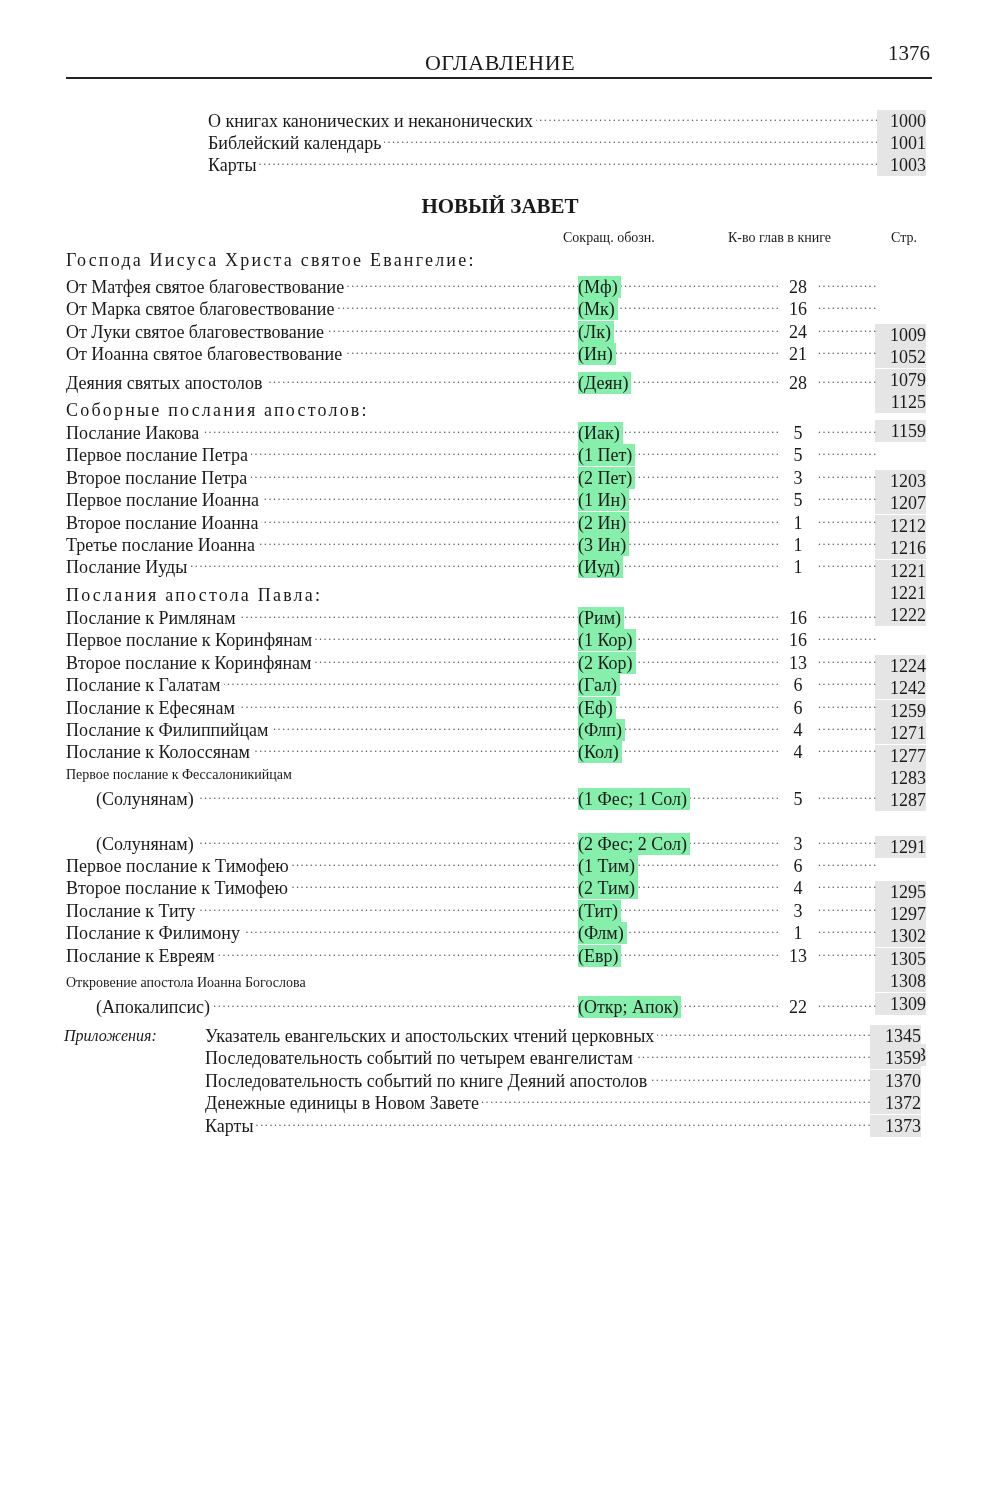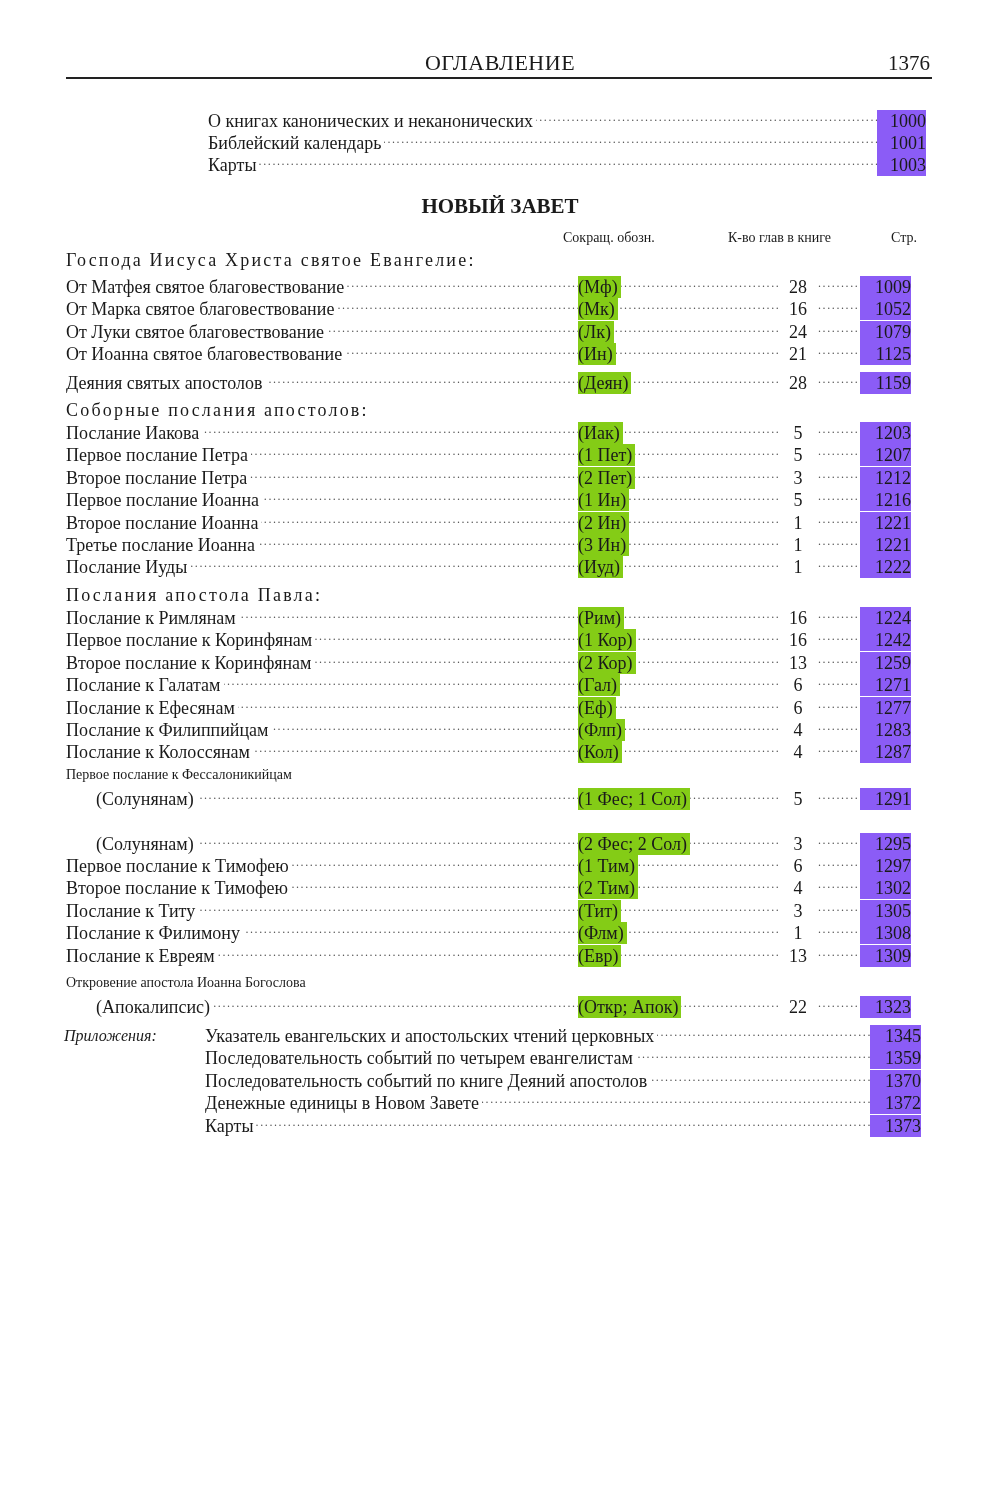--- a/index.html
+++ b/index.html
@@ -9,44 +9,44 @@
       color: #1a1a1a;
     }
     .page { position: absolute; left: 0; top: 0; width: 1000px; height: 1423px; }
 
     
     .run-title {
       position: absolute; left: 0; width: 1000px; top: 50px; text-align: center;
       font-size: 22px; letter-spacing: 0.5px; line-height: 26px;
     }
     .run-page {
-      position: absolute; right: 70px; top: 50px; font-size: 21px; line-height: 26px;
+      position: absolute; right: 70px; top: 40px; font-size: 21px; line-height: 26px;
     }
     .run-rule {
       position: absolute; left: 66px; right: 68px; top: 77px; height: 0;
       border-top: 2px solid #222;
     }
 
     
     .row {
       position: absolute; height: 22px; line-height: 22px; font-size: 18px;
       white-space: nowrap;
     }
     .dots {
       position: absolute; height: 22px; overflow: hidden;
       color: #555; font-size: 12px; letter-spacing: 1.6px;
     }
     .dots::before {
       content: "................................................................................................................................................................................................................................";
       position: absolute; bottom: 4px; left: 0;
     }
     .title-cell { position: absolute; left: 0; background: #fff; padding-right: 3px; }
-    .abbr-cell { position: absolute; background: #84cc16; padding-right: 3px; }
+    .abbr-cell { position: absolute; background: #86efac; padding-right: 3px; }
     .num-cell { position: absolute; text-align: center; background: #fff; }
-    .page-cell { position: absolute; text-align: right; background: #8b5cf6; padding-left: 3px; }
+    .page-cell { position: absolute; text-align: right; background: #e5e5e5; padding-left: 3px; }
 
     
     .top-row { left: 208px; width: 718px; }
     .top-row .dots { left: 0; right: 46px; }
     .top-row .page-cell { right: 0; width: 46px; }
 
     .section-title {
       position: absolute; left: 0; width: 1000px; top: 193px; text-align: center;
       font-size: 21px; font-weight: bold; line-height: 26px;
     }
@@ -57,21 +57,21 @@
       position: absolute; left: 66px; font-size: 18px; letter-spacing: 2.2px; line-height: 22px;
     }
 
     
     .book-row { left: 66px; width: 860px; }
     .book-row .dots1 { left: 0; width: 512px; }
     .book-row .abbr-cell { left: 512px; }
     .book-row .dots2 { left: 512px; width: 205px; }
     .book-row .num-cell { left: 712px; width: 40px; }
     .book-row .dots3 { left: 752px; width: 60px; }
-    .book-row .page-cell { right: 15px; width: 48px; }
+    .book-row .page-cell { right: 0; width: 48px; margin-top: 48px; }
     .indent { padding-left: 30px; }
     .plain-line {
       position: absolute; left: 66px; font-size: 14px; line-height: 22px; white-space: nowrap;
     }
 
     .appendix-label {
       position: absolute; left: 64px; top: 1025px; font-size: 16px; font-style: italic; line-height: 22px;
     }
     .app-row { left: 205px; width: 716px; }
     .app-row .dots { left: 0; right: 48px; }

